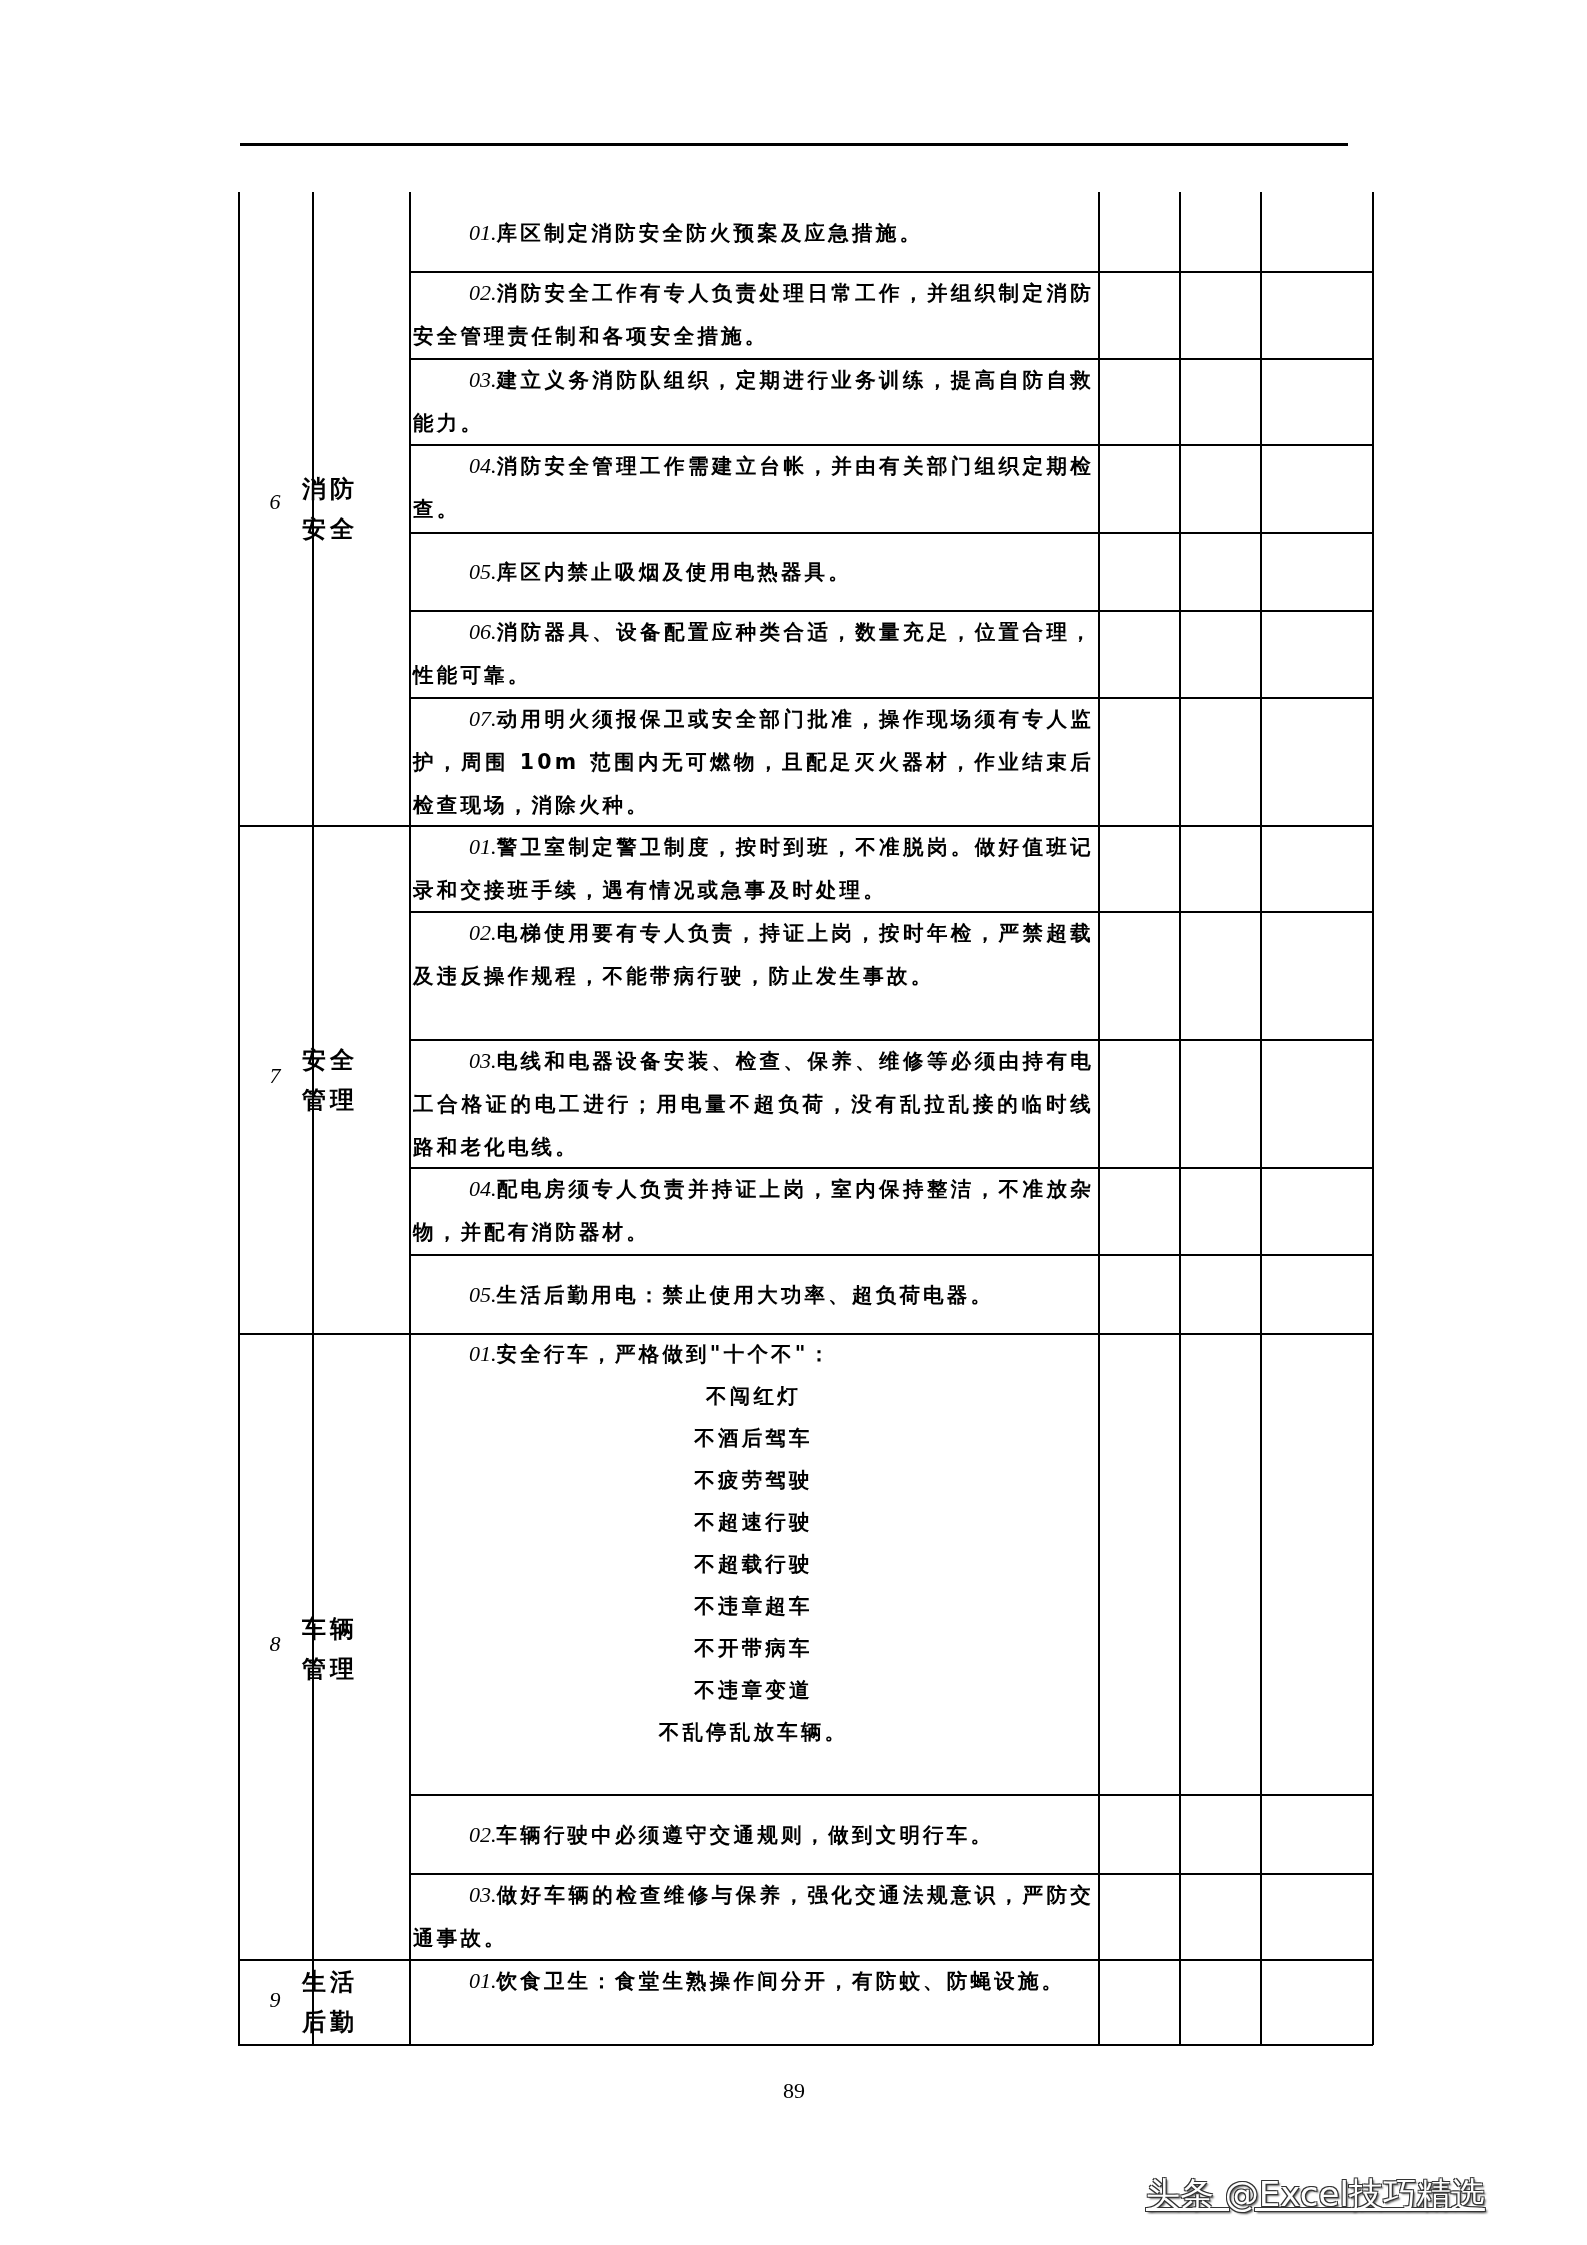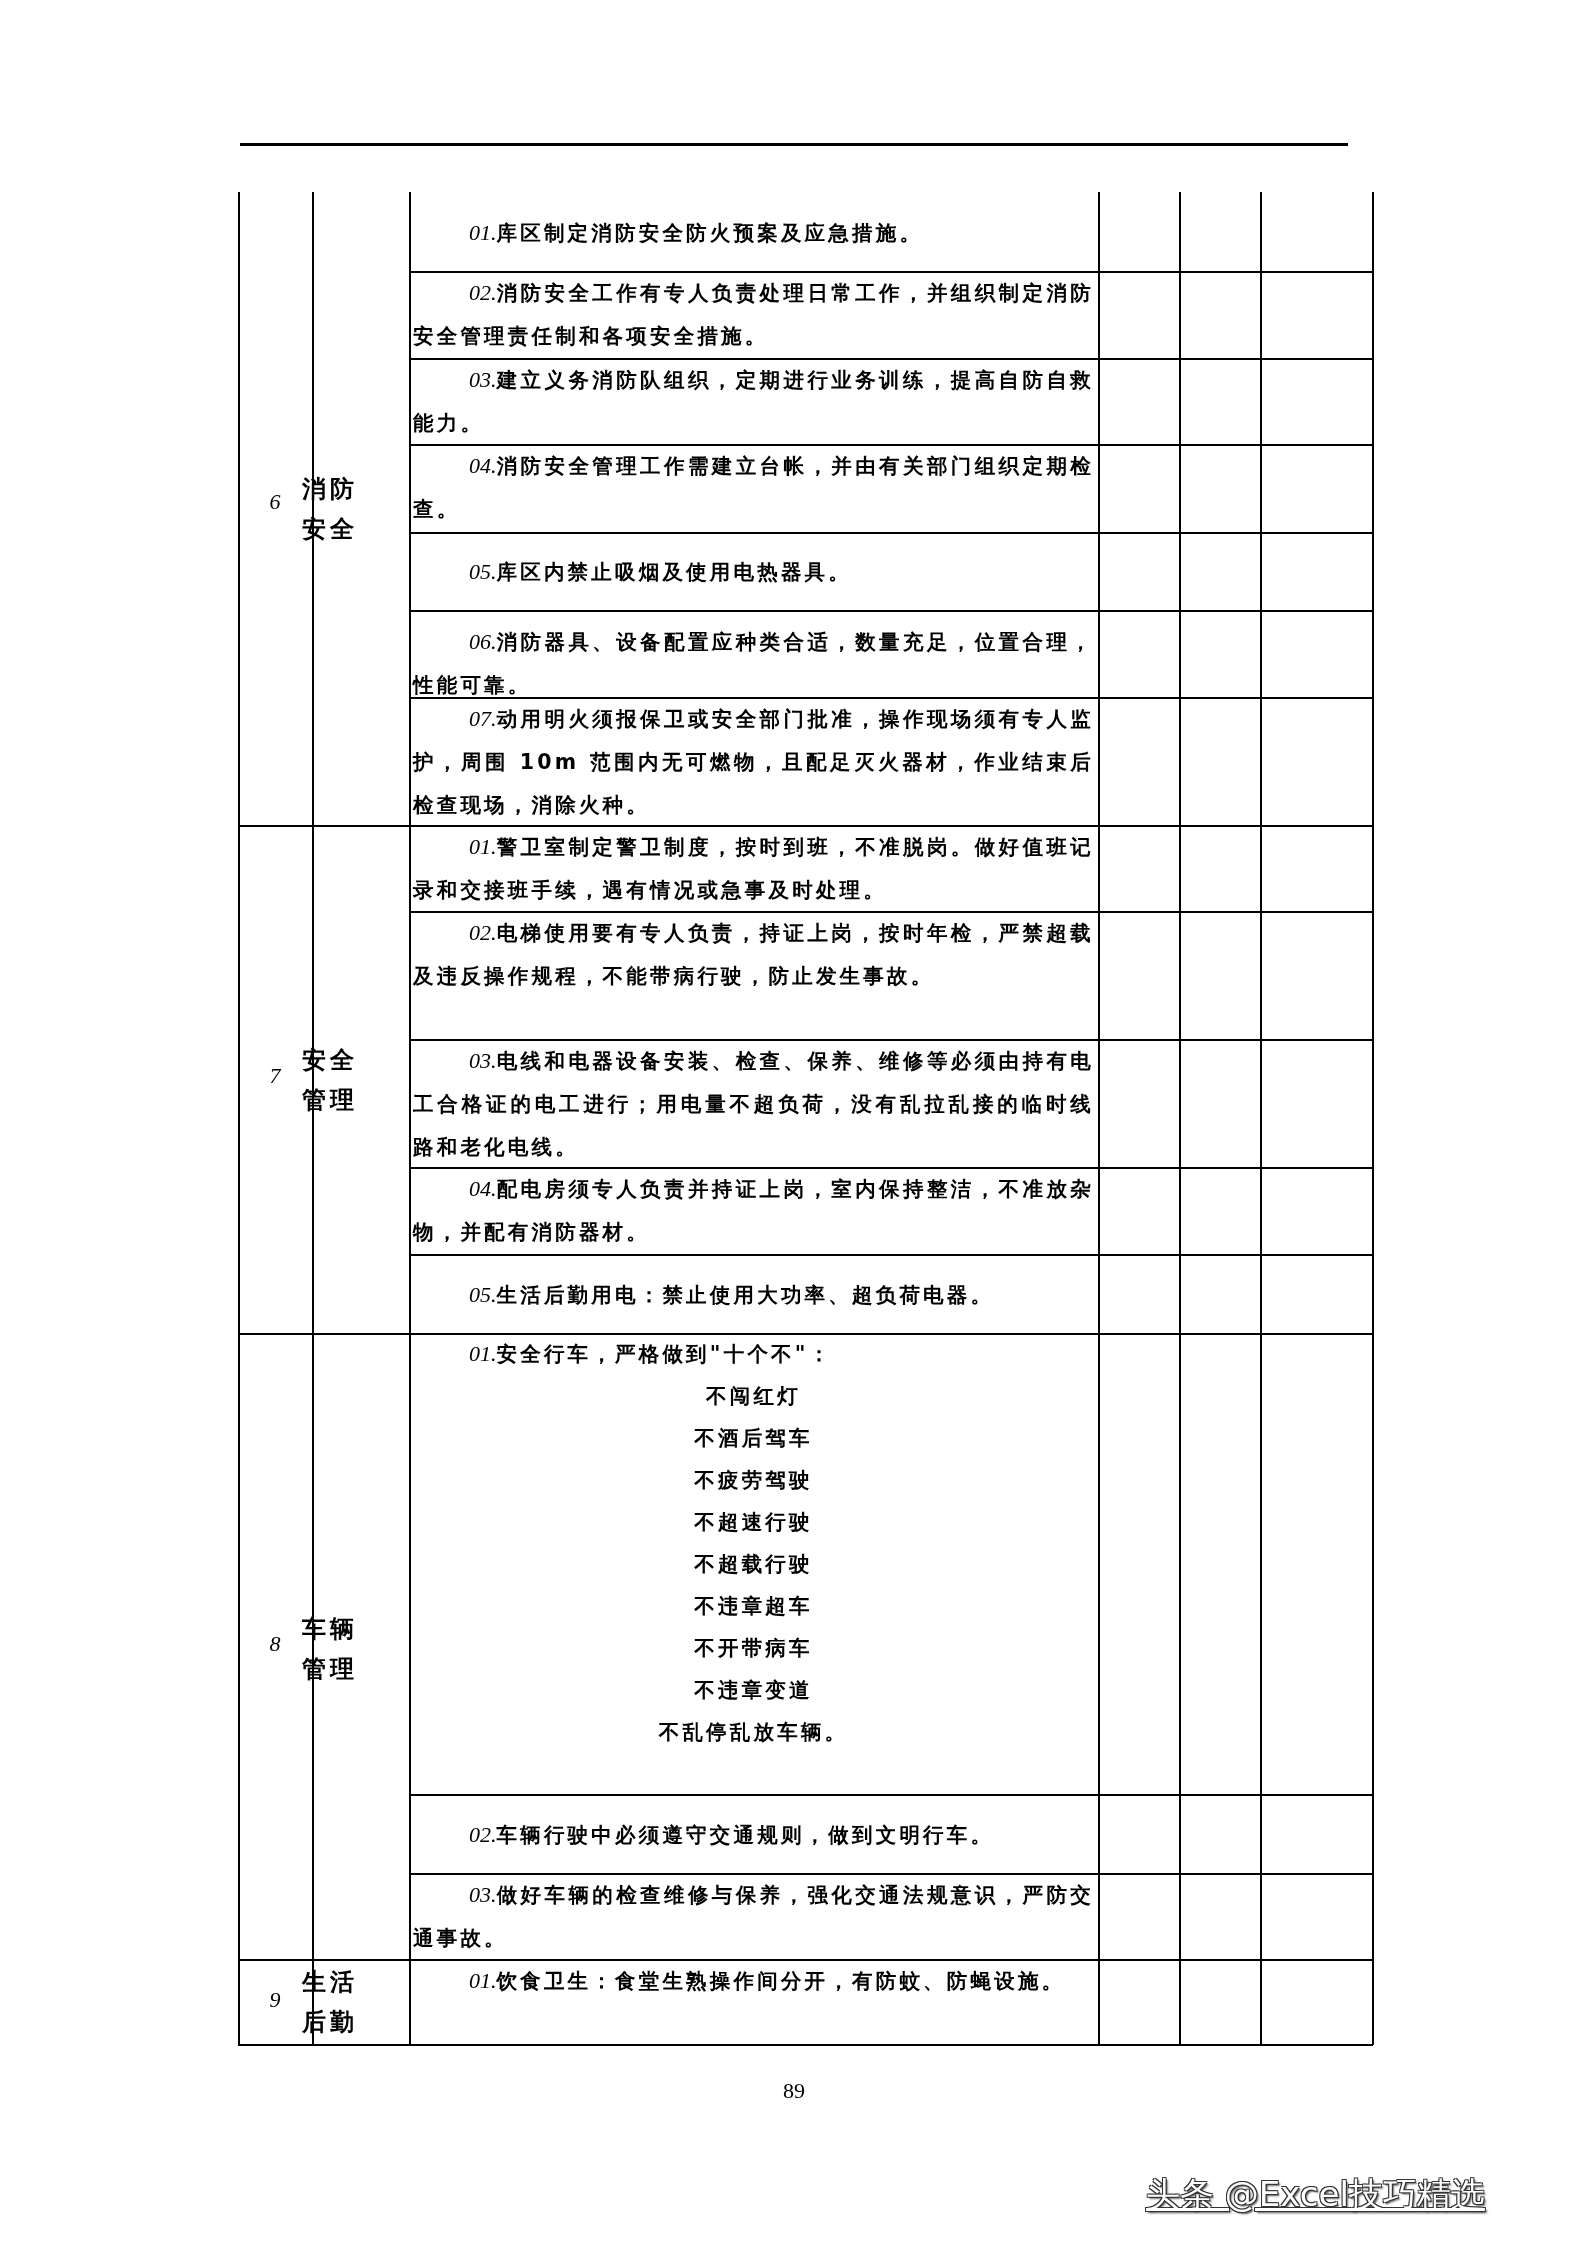--- a/index.html
+++ b/index.html
@@ -48,21 +48,21 @@
   </div>
   <div class="item" style="top:166px; height:86px;">
     <span class="ind"></span><span class="code">03.</span><span>建立义务消防队组织，定期进行业务训练，提高自防自救能力。</span>
   </div>
   <div class="item" style="top:252px; height:88px;">
     <span class="ind"></span><span class="code">04.</span><span>消防安全管理工作需建立台帐，并由有关部门组织定期检查。</span>
   </div>
   <div class="item bottom" style="top:340px; height:78px;">
     <div><span class="ind"></span><span class="code">05.</span><span>库区内禁止吸烟及使用电热器具。</span></div>
   </div>
-  <div class="item" style="top:428px; height:87px;">
+  <div class="item" style="top:418px; height:87px;">
     <span class="ind"></span><span class="code">06.</span><span>消防器具、设备配置应种类合适，数量充足，位置合理，性能可靠。</span>
   </div>
   <div class="item" style="top:505px; height:128px;">
     <span class="ind"></span><span class="code">07.</span><span>动用明火须报保卫或安全部门批准，操作现场须有专人监护，周围 10m 范围内无可燃物，且配足灭火器材，作业结束后检查现场，消除火种。</span>
   </div>
 
   <div class="row" style="top:633px; height:508px;">
     <div class="num" style="top:238px;">7</div>
     <div class="cat" style="top:215px;">
       <div>安全</div>

